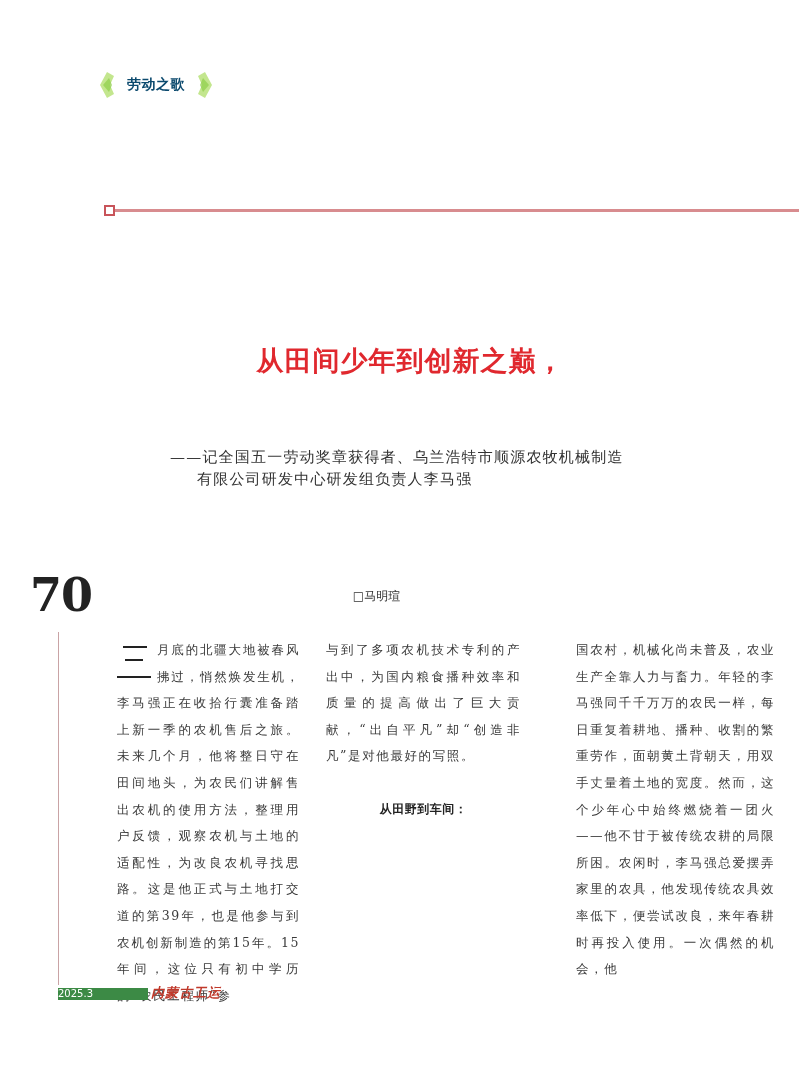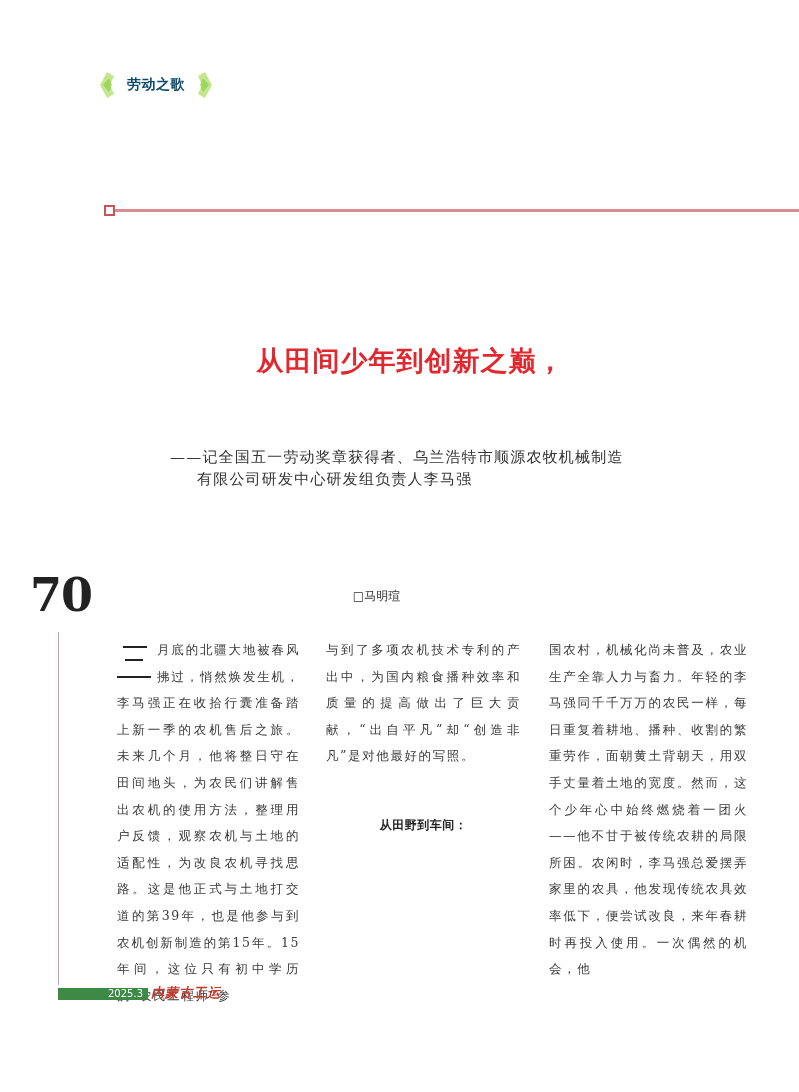--- a/index.html
+++ b/index.html
@@ -36,36 +36,36 @@
                 color: #222; font-family: "DejaVu Serif", serif; letter-spacing: -1px; }
 
     .side-line { position: absolute; left: 58px; top: 632px; width: 1px; height: 353px;
                  background: #c9a3a5; }
 
     .col { position: absolute; top: 637px; font-size: 12.5px; line-height: 26.6px;
            color: #3a3a3a; text-align: justify; letter-spacing: 1.6px; }
     .col p { margin: 0; }
     .col1 { left: 117px; width: 183px; }
     .col2 { left: 326px; width: 195px; }
-    .col3 { left: 549px; width: 199px; }
+    .col3 { left: 576px; width: 199px; }
 
     .dropcap { float: left; width: 34px; height: 50px; position: relative; margin-right: 6px; margin-left: 0; }
     .dropcap i { position: absolute; left: 0; height: 2px; background: #222; }
     .dropcap i.a { top: 9px; left: 6px; width: 24px; }
     .dropcap i.b { top: 22px; left: 8px; width: 18px; }
     .dropcap i.c { top: 39px; left: 0; width: 34px; }
 
     .subhead { text-align: center; font-family: "DejaVu Sans", sans-serif; font-weight: bold;
                font-size: 12px; color: #222; letter-spacing: 0.5px; }
-    .subhead.first { margin-top: 42px; }
+    .subhead.first { margin-top: 26px; }
     .indent { text-indent: 2em; }
 
     .footer-bar { position: absolute; left: 58px; top: 988px; width: 90px; height: 12px;
                   background: #3c8a45; color: #fff; font-family: "DejaVu Sans", sans-serif;
-                  font-size: 10px; line-height: 12px; text-align: right; padding-right: 5px; box-sizing: border-box; }
+                  font-size: 10px; line-height: 12px; text-align: left; padding-right: 15px; box-sizing: border-box; }
     .footer-logo { position: absolute; left: 151px; top: 984px; font-size: 13px; font-style: italic;
                    color: #c0392b; font-weight: bold; font-family: "DejaVu Serif", serif; letter-spacing: 1px; }
   </style>
 </head>
 <body>
 
 <div class="section-tag">
   <svg class="leaf left" viewBox="0 0 14 30">
     <path d="M0 15 L7 2 L14 6 L10 15 L14 24 L7 28 Z" fill="#b9e27a" opacity="0.85"></path>
     <path d="M3 15 L9 8 L12 15 L9 22 Z" fill="#8fcf4a" opacity="0.7"></path>

